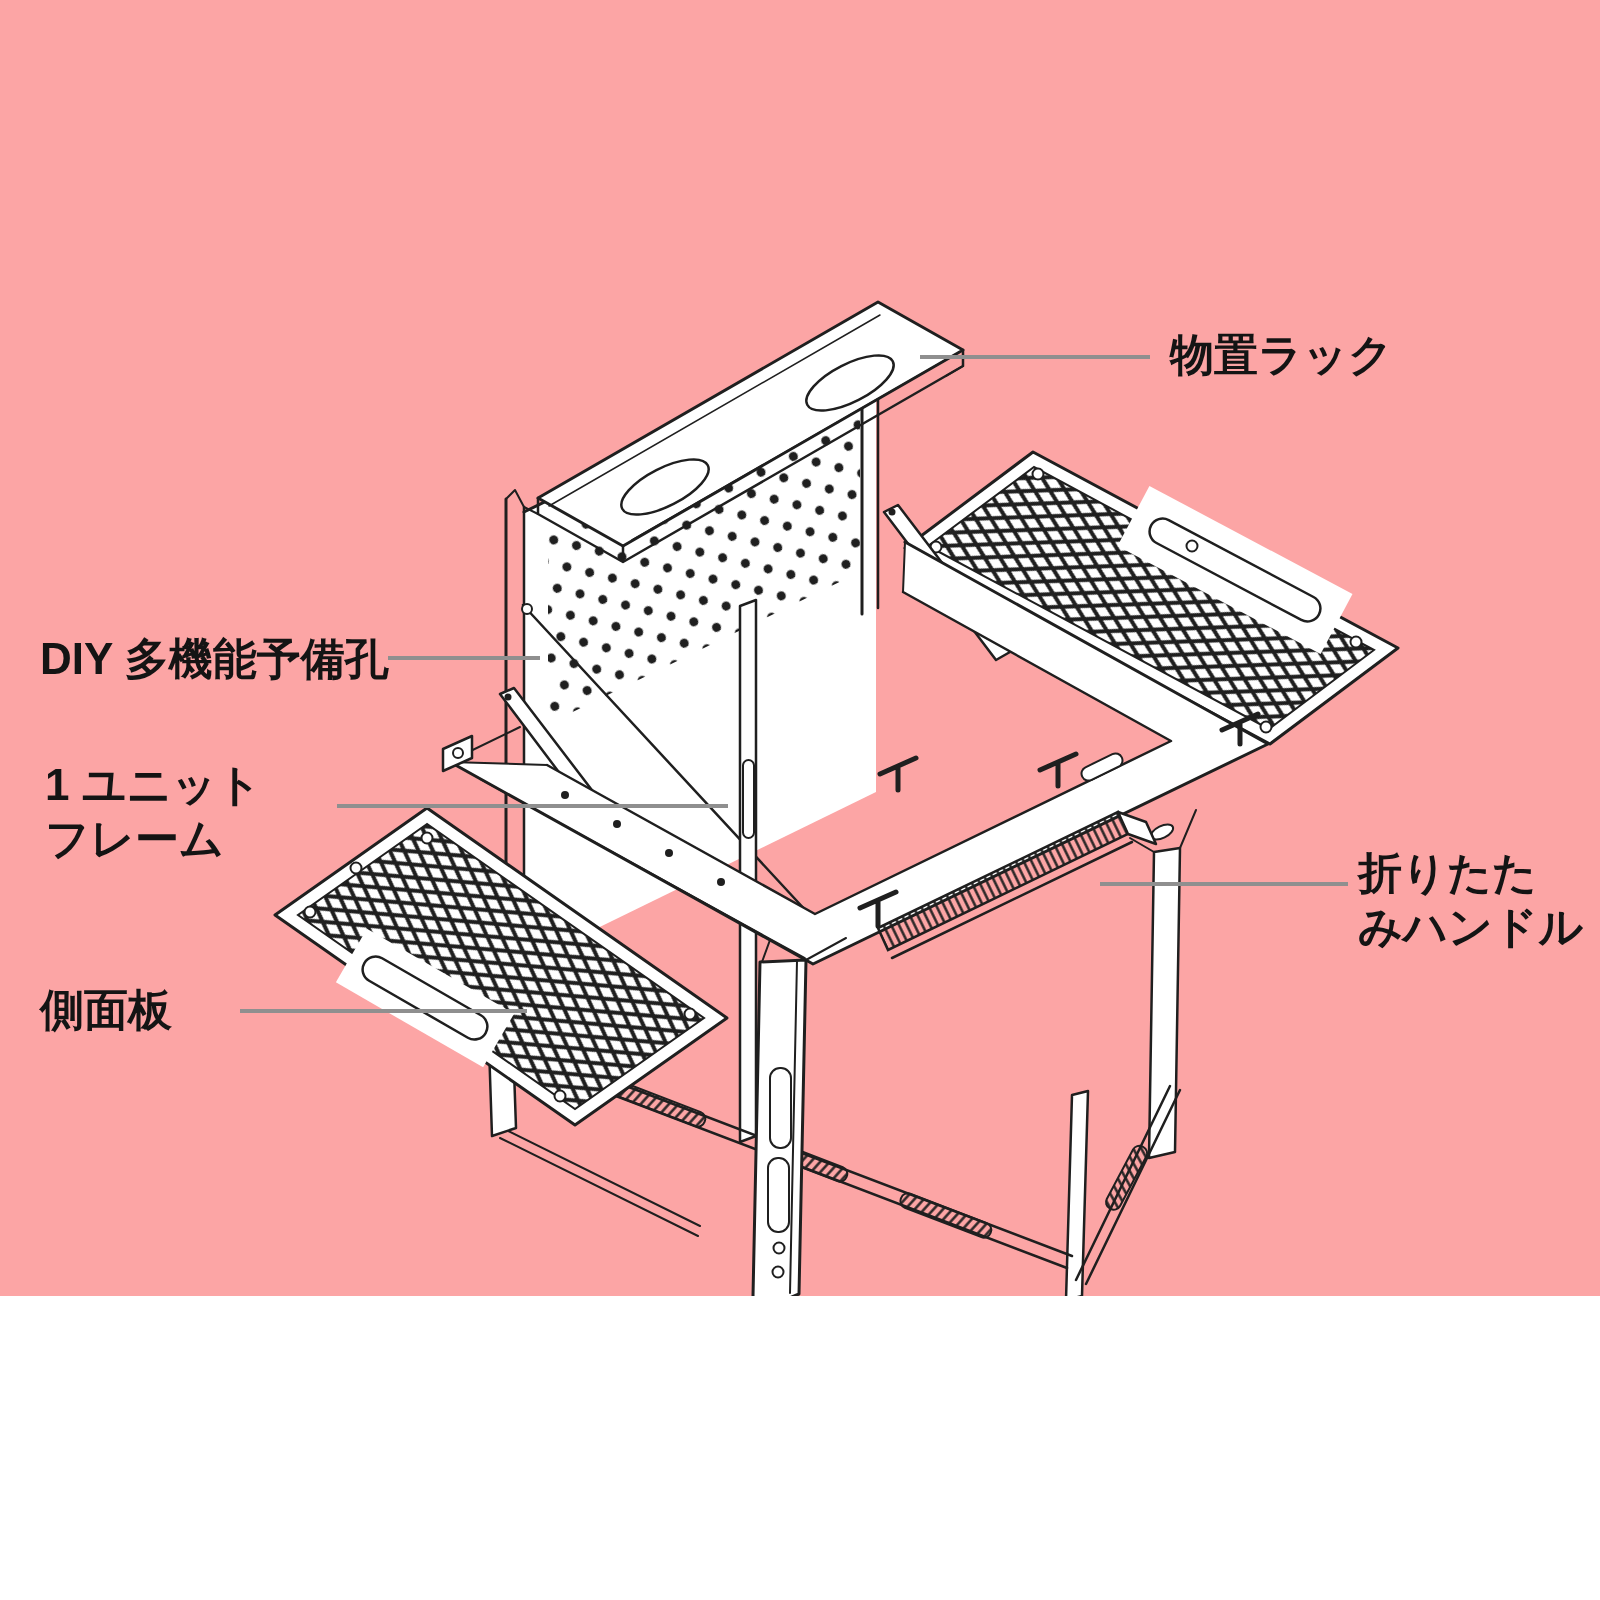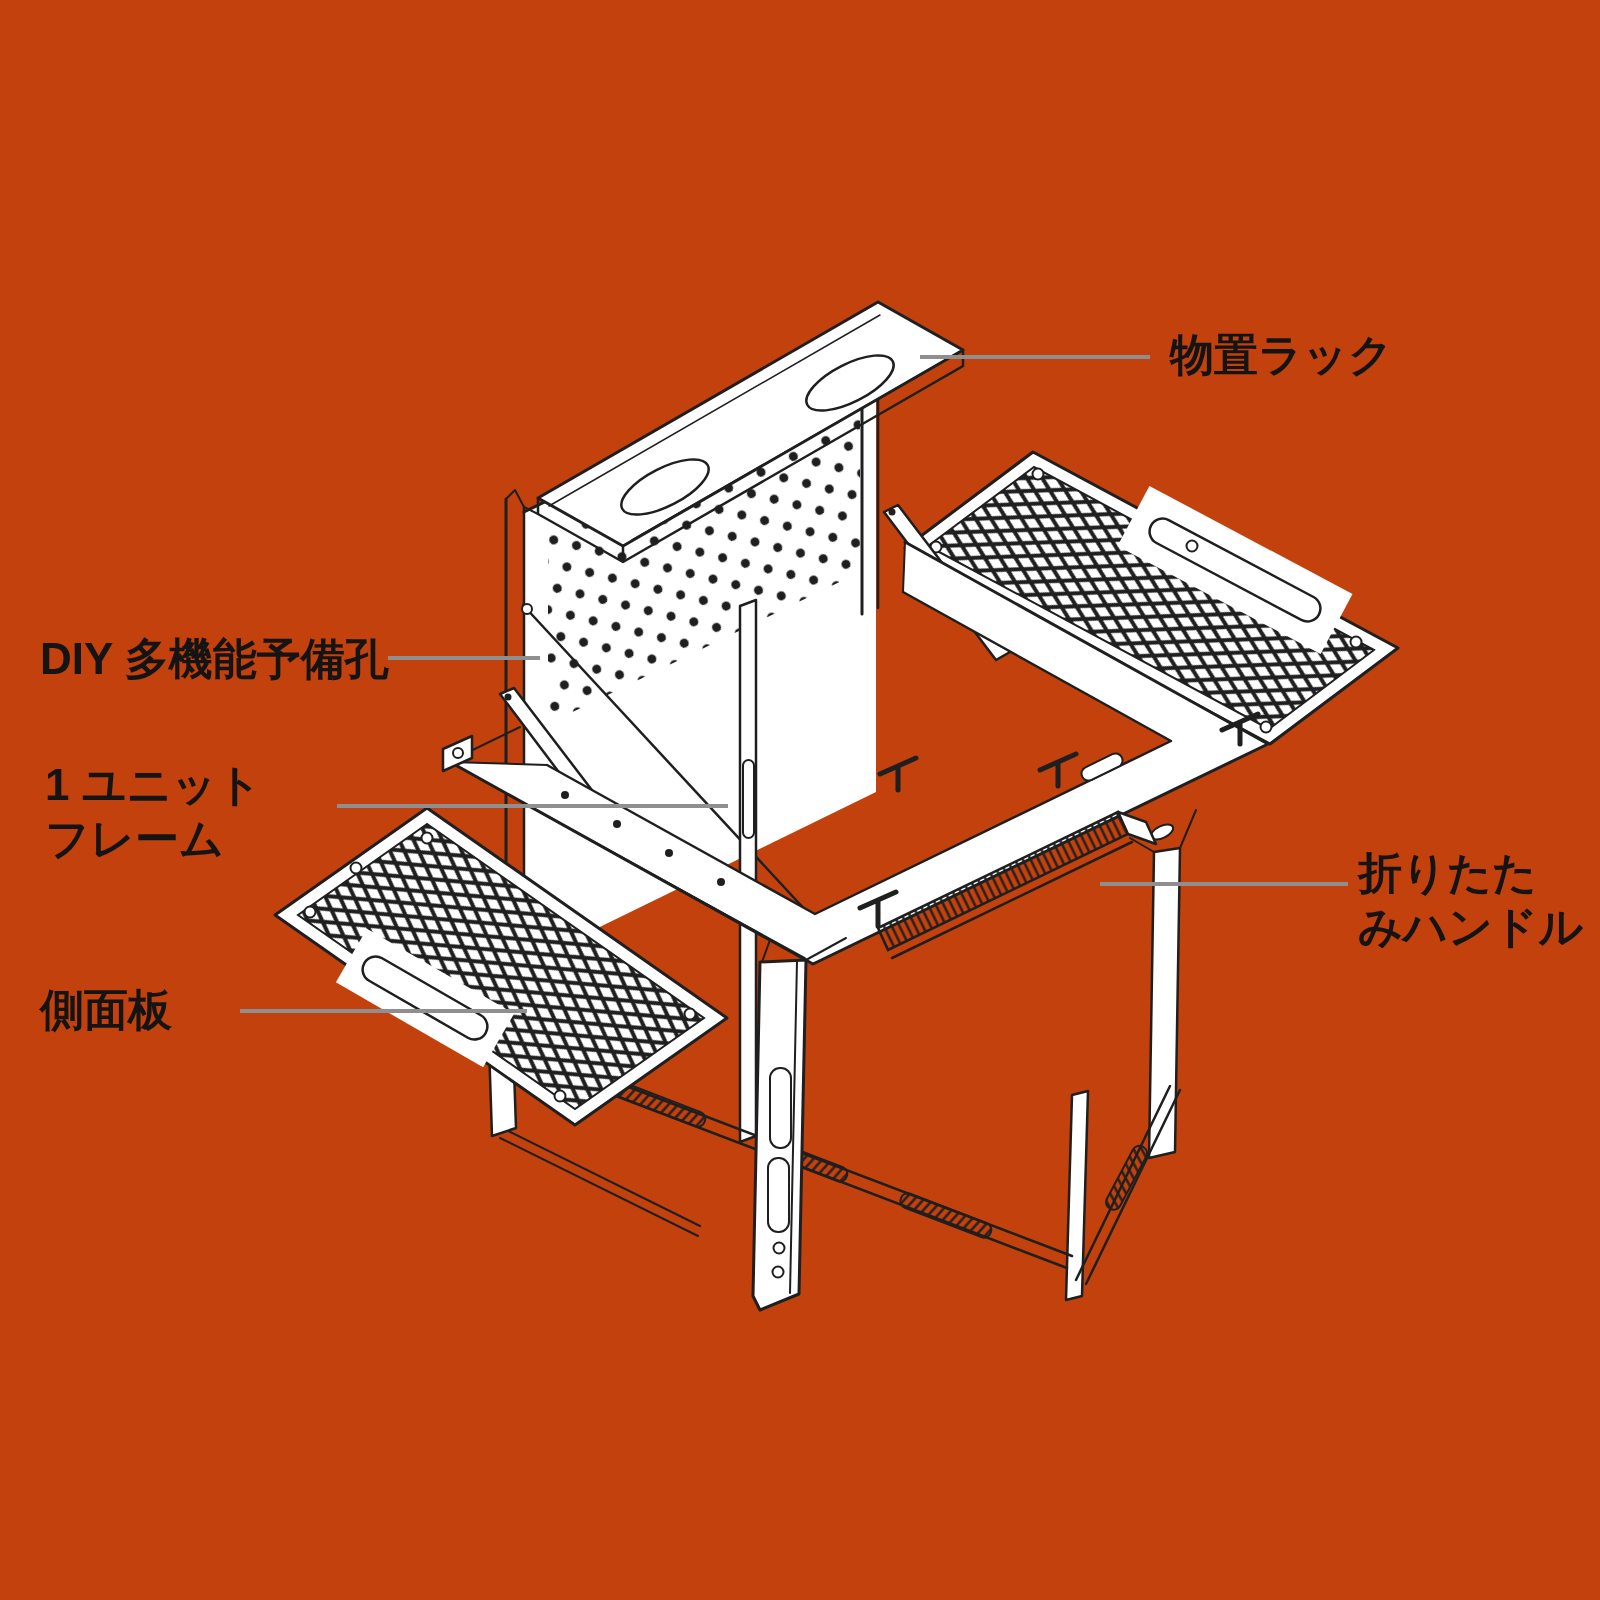--- a/index.html
+++ b/index.html
@@ -1,16 +1,16 @@
 <!DOCTYPE html>
 <html><head>
 <meta charset="utf-8">
 <style>
   html,body{margin:0;padding:0;background:#fff;}
-  .stage{position:relative;width:1600px;height:1600px;background:#c2410c;overflow:hidden;}
+  .stage{position:relative;width:1600px;height:1296px;background:#fca5a5;overflow:hidden;}
   svg{display:block;}
   .lbl{font-family:"Liberation Sans","DejaVu Sans",sans-serif;font-weight:600;font-size:44px;fill:#141414;}
   .leader{stroke:#8f8f8f;stroke-width:4;fill:none;}
   .ln{stroke:#1f1f1f;fill:none;stroke-linejoin:round;stroke-linecap:round;}
   .w3{stroke-width:3;} .w25{stroke-width:2.5;} .w2{stroke-width:2;} .w15{stroke-width:1.5;}
   .wh{fill:#ffffff;} .dk{fill:#1f1f1f;}
 </style>
 </head>
 <body>
 

